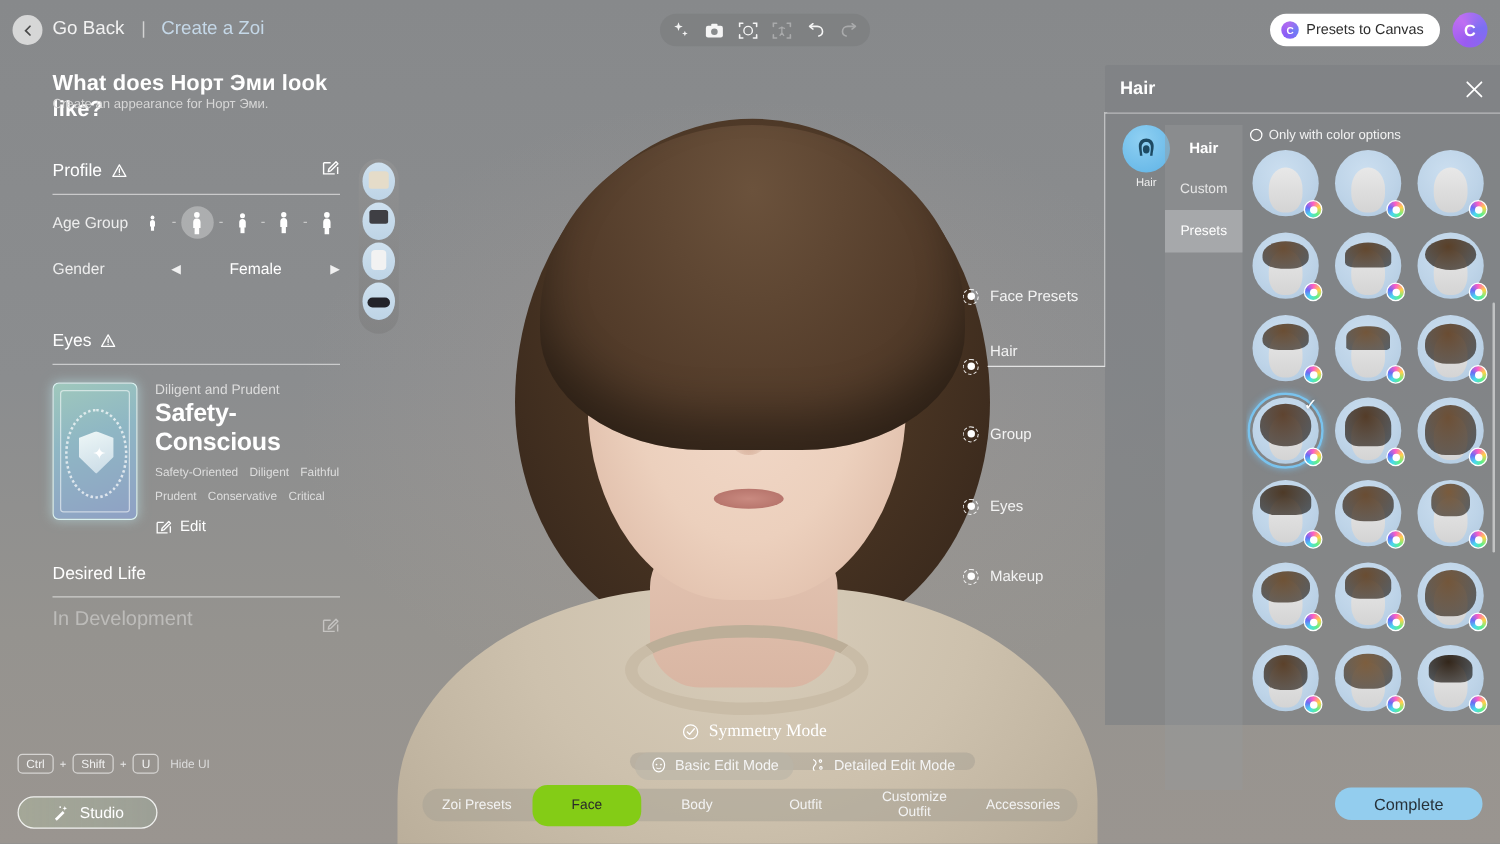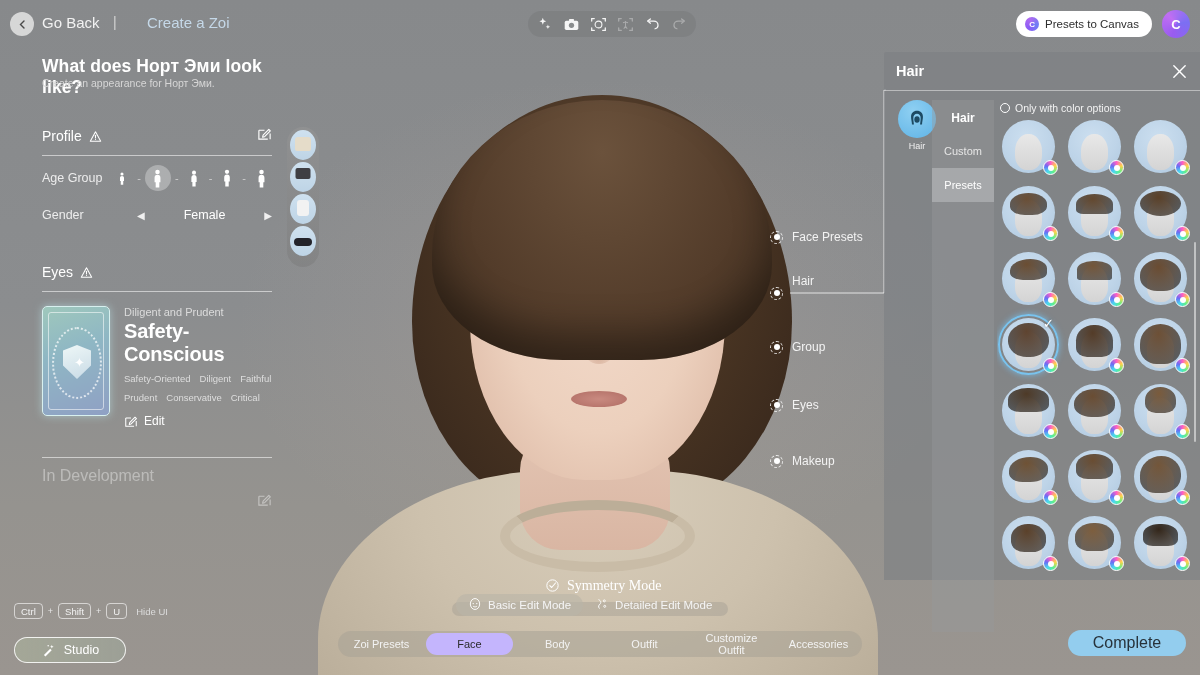--- a/index.html
+++ b/index.html
@@ -63,21 +63,21 @@
   
   #topbar { position: absolute; left: 0; top: 0; width: 1200px; height: 48px; z-index: 40; }
   .back-circle {
     position: absolute; left: 10px; top: 12px; width: 24px; height: 24px; border-radius: 50%;
     background: rgba(225,225,225,0.88); display: flex; align-items: center; justify-content: center;
     cursor: pointer;
   }
   .back-circle svg { display: block; }
   .go-back { position: absolute; left: 42px; top: 14px; font-size: 15px; color: #f2f2f2; cursor: pointer; }
   .bar-div { position: absolute; left: 113px; top: 14px; font-size: 14px; color: #d3d3d3; }
-  .crumb-cur { position: absolute; left: 129px; top: 14px; font-size: 15px; color: #c5d8e8; cursor: pointer; margin-left: 18px; }
+  .crumb-cur { position: absolute; left: 129px; top: 14px; font-size: 15px; color: #c5d8e8; cursor: pointer; }
 
   #tooltray {
     position: absolute; left: 528px; top: 11px; height: 26px; padding: 0 8px;
     background: rgba(120,122,124,0.55); border-radius: 13px;
     display: flex; align-items: center; gap: 10px;
   }
   .tool-ic { width: 17px; height: 17px; opacity: 0.92; cursor: pointer; display:block; }
   .tool-ic.dim { opacity: 0.33; }
 
   #upload-btn {
@@ -240,41 +240,41 @@
     border: 1px solid rgba(255,255,255,0.85);
     background: linear-gradient(90deg, rgba(190,210,170,0.30), rgba(170,200,175,0.22));
     display: flex; align-items: center; justify-content: center; gap: 8px;
     font-size: 12.5px; cursor: pointer; z-index: 30;
   }
 
   #symmetry { position: absolute; left: 545px; top: 578px; display: flex; align-items: flex-start; gap: 7px;
               font-size: 14px; cursor: pointer; z-index: 30; font-family: Liberation Serif, serif; }
 
   #editmodes {
-    position: absolute; left: 452px; top: 602px; height: 14px; padding: 0 4px;
-    background: rgba(160,155,145,0.42); border-radius: 13px; display: flex; align-items: flex-end; z-index: 30;
+    position: absolute; left: 504px; top: 602px; height: 14px; padding: 0 4px;
+    background: rgba(160,155,145,0.42); border-radius: 13px; display: flex; align-items: flex-start; z-index: 30;
   }
   .em {
     height: 22px; padding: 0 12px; border-radius: 11px; display: flex; align-items: center; gap: 6px;
     font-size: 11.5px; cursor: pointer; color: #f5f5f5;
   }
   .em.on { background: rgba(185,180,168,0.62); }
 
   #tabs {
     position: absolute; left: 338px; top: 631px; width: 524px; height: 26px;
     background: rgba(168,162,150,0.55); border-radius: 13px;
     display: flex; align-items: center; z-index: 30;
   }
   .tab { flex: 1; text-align: center; font-size: 11px; color: #f3f3f3; cursor: pointer;
          height: 24px; display: flex; align-items: center; justify-content: center; line-height: 1.12; }
-  .tab.on { background: #c4b5fd; color: #2a2a2a; border-radius: 12px; height: 22px; margin: 4px 1px; }
+  .tab.on { background: #84cc16; color: #2a2a2a; border-radius: 12px; height: 33px; margin: 4px 1px; }
 
   #complete-btn {
     position: absolute; right: 14px; bottom: 19px; width: 118px; height: 26px; border-radius: 13px;
-    background: #93cdee; color: #27323a; font-size: 16px;
+    background: #93cdee; color: #27323a; font-size: 13px;
     display: flex; align-items: center; justify-content: center; cursor: pointer; z-index: 30;
   }
 </style>
 </head>
 <body>
 
 <div id="viewport">
   <div id="char">
     <div class="c-hair-back"></div>
     <div class="c-body"></div>
@@ -438,20 +438,23 @@
             <path d="M2 4.5h6M14 8v6" fill="none" stroke="#fff" stroke-width="1.2"></path>
             <path d="M6.5 9.8 L12.6 3.7 L14.2 5.3 L8.1 11.4 L6 12 Z" fill="none" stroke="#fff" stroke-width="1.2" stroke-linejoin="round"></path>
           </svg>
           <span>Edit</span>
         </div>
       </div>
     </div>
   </div>
 
   <div class="sec" style="top:404px">
+    <div class="sec-head">
+      <span>Desired Life</span>
+    </div>
     <div class="sec-rule"></div>
     <div class="dl-placeholder">In Development</div>
     <svg class="dl-edit" width="15" height="15" viewBox="0 0 16 16">
       <path d="M2 4.5v9.5h9.5" fill="none" stroke="#fff" stroke-width="1.2"></path>
       <path d="M2 4.5h6M14 8v6" fill="none" stroke="#fff" stroke-width="1.2"></path>
       <path d="M6.5 9.8 L12.6 3.7 L14.2 5.3 L8.1 11.4 L6 12 Z" fill="none" stroke="#fff" stroke-width="1.2" stroke-linejoin="round"></path>
     </svg>
   </div>
 </div>
 

